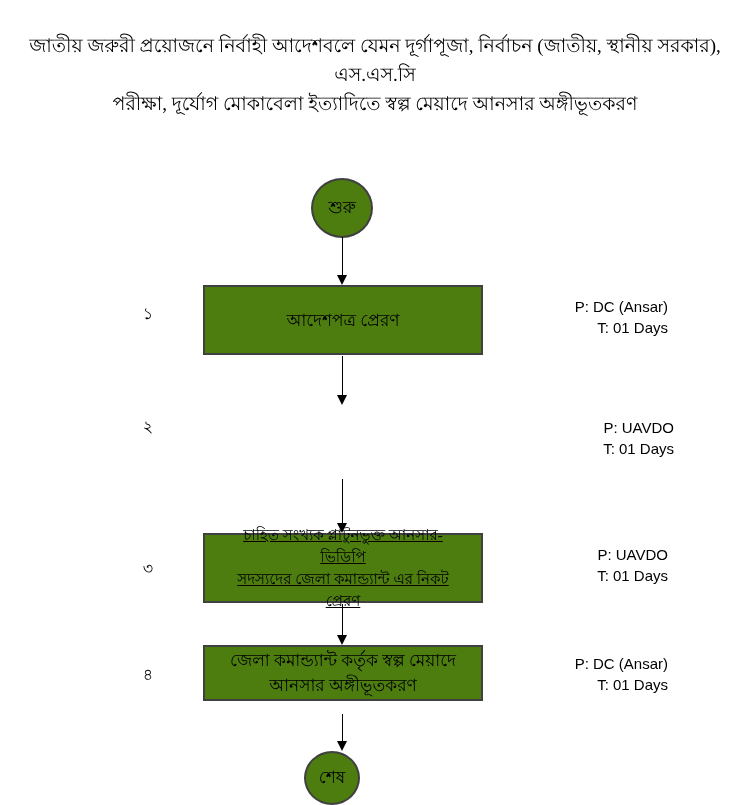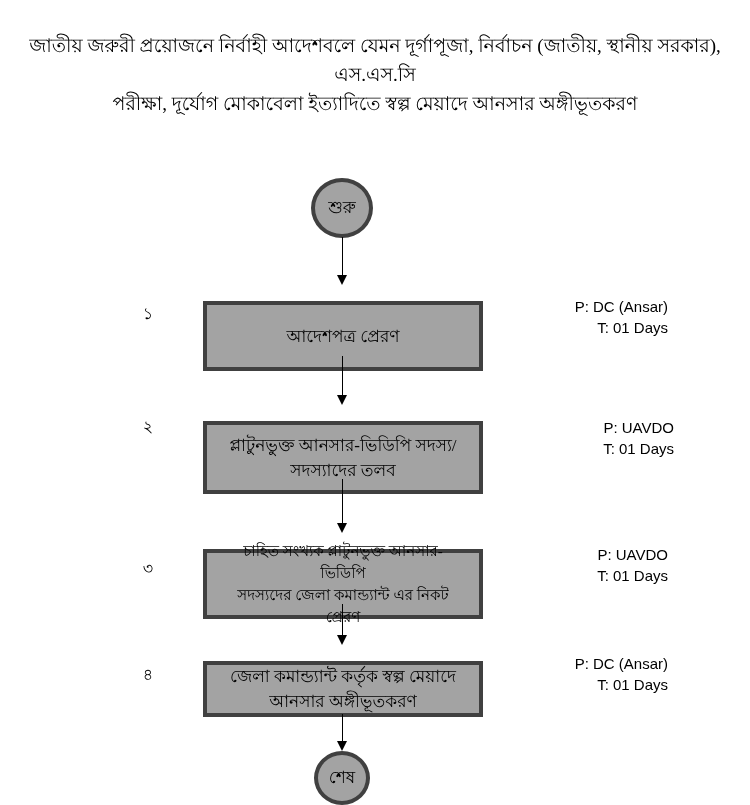--- a/index.html
+++ b/index.html
@@ -13,42 +13,41 @@
   }
   .title{
     position:absolute;top:4px;left:0;width:750px;
     text-align:center;
     font-family:"Liberation Serif", serif;
     font-size:19px;line-height:29px;
     white-space:pre-line;
     margin-top:27px;
   }
   .shape{
-    background:#a3a3a3;
-    border:4px solid #404040;
+    background:#4d7c0f;
+    border:2px solid #404040;
     box-sizing:border-box;
   }
   .circle{
     position:absolute;
     border-radius:50%;
     display:flex;align-items:center;justify-content:center;
     font-family:"Liberation Serif", serif;
     font-size:17px;
   }
   .box{
     position:absolute;left:203px;width:280px;
     display:flex;align-items:center;justify-content:center;
     text-align:center;
     font-family:"Liberation Serif", serif;
     font-size:17px;line-height:25px;
     white-space:pre-line;
     padding:2px 22px;
-    margin-top:16px;
   }
-  .box.small{font-size:15px;line-height:22px;}
+  .box.small{font-size:15px;line-height:22px;text-decoration:underline;}
   .step-num{
     position:absolute;left:136px;width:24px;
     text-align:center;
     font-family:"Liberation Serif", serif;
     font-size:16px;
   }
   .annot{
     position:absolute;left:508px;width:160px;
     font-size:15px;line-height:21px;
     text-align:right;
@@ -91,24 +90,20 @@
     <div>P: DC (Ansar)</div>
     <div>T: 01 Days</div>
   </div>
 
   <div class="arrow" style="top:356px;height:49px;">
     <div class="line"></div>
     <div class="head"></div>
   </div>
 
   <div class="step-num" style="top:414px;">২</div>
-  <div class="box shape" style="top:405px;height:73px;">
-    <span>প্লাটুনভুক্ত আনসার-ভিডিপি সদস্য/
-সদস্যাদের তলব</span>
-  </div>
   <div class="annot indent" style="top:417px;">
     <div>P: UAVDO</div>
     <div>T: 01 Days</div>
   </div>
 
   <div class="arrow" style="top:479px;height:54px;">
     <div class="line"></div>
     <div class="head"></div>
   </div>
 
@@ -135,17 +130,17 @@
   <div class="annot" style="top:653px;">
     <div>P: DC (Ansar)</div>
     <div>T: 01 Days</div>
   </div>
 
   <div class="arrow" style="top:714px;height:37px;">
     <div class="line"></div>
     <div class="head"></div>
   </div>
 
-  <div class="circle shape" style="left:314px;top:751px;width:56px;height:54px;">
+  <div class="circle shape" style="left:304px;top:751px;width:56px;height:54px;">
     <span>শেষ</span>
   </div>
 
 </div>
 
 </body></html>

